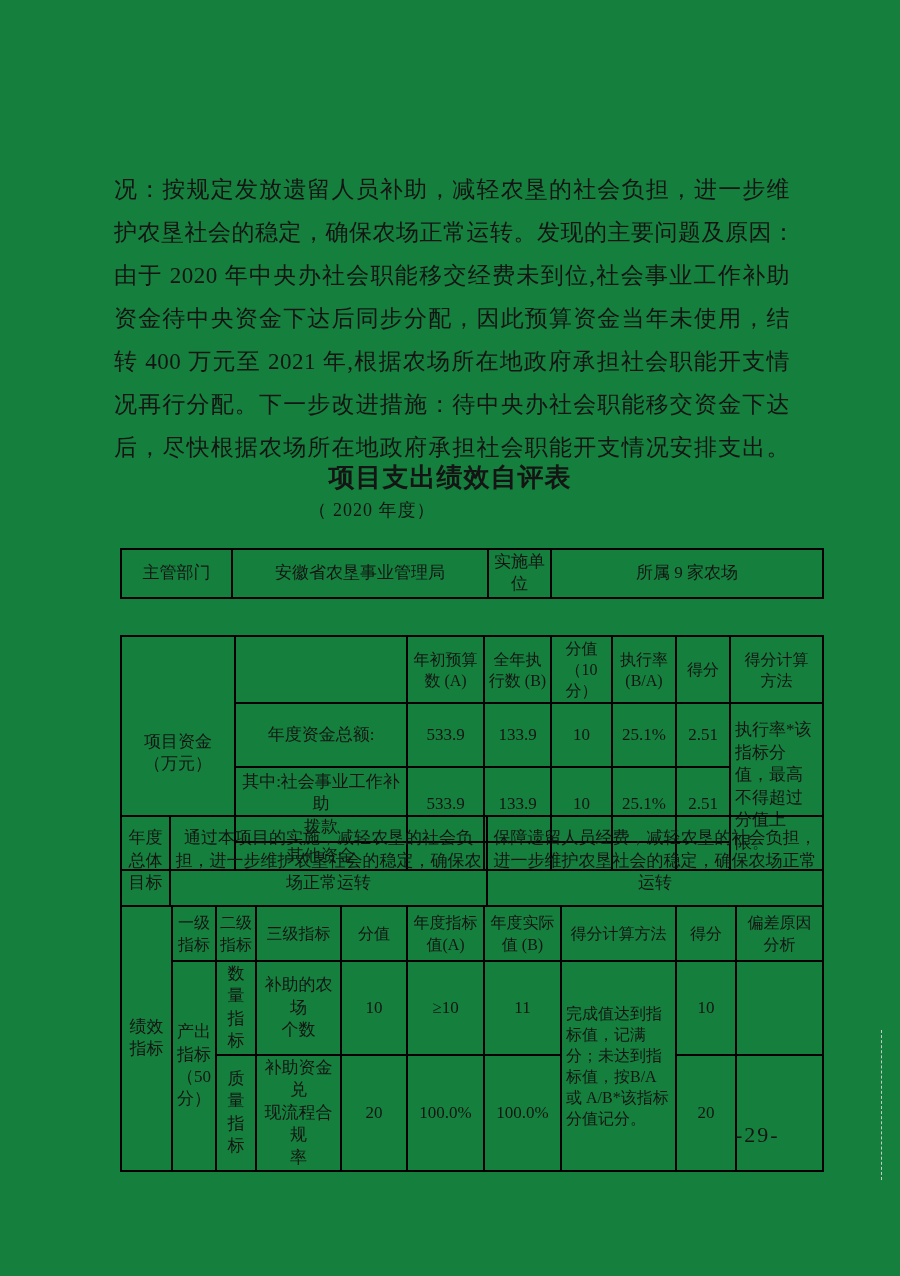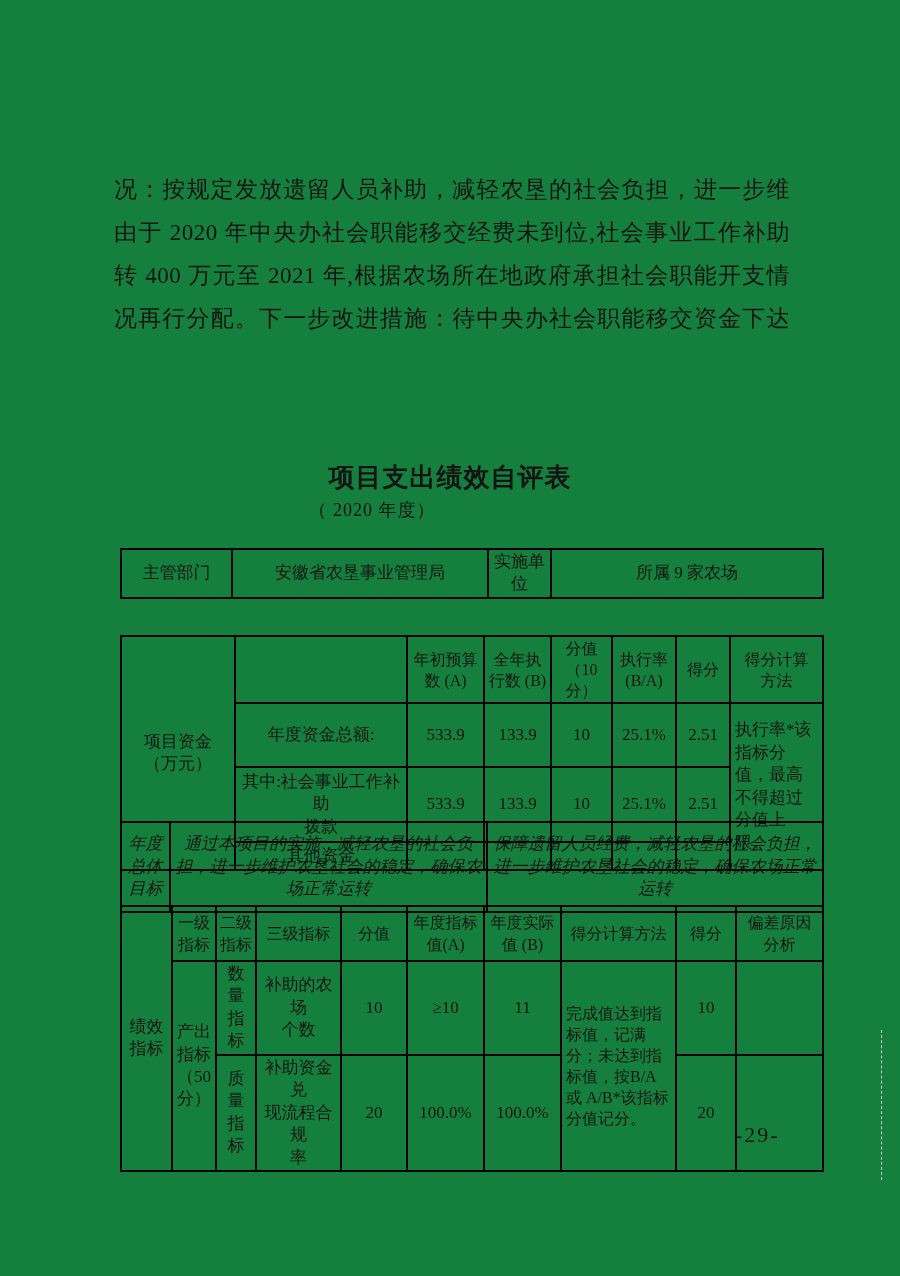--- a/index.html
+++ b/index.html
@@ -24,21 +24,21 @@
   }
   .doc-subtitle {
     position:absolute; left:0; top:498px; width:744px; text-align:center;
     font-size:18px; letter-spacing:1px;
   }
   
   .tbl { position:absolute; left:120px; top:548px; width:702px; height:546px; }
   table { border-collapse:collapse; table-layout:fixed; position:absolute; left:0; width:702px; }
   .s1 { top:0; }
   .s2 { top:87px; }
-  .s3 { top:273px;font-style:italic; }
+  .s3 { top:267px; }
   .s4 { top:357px; }
   td {
     border:2px solid #000; text-align:center; vertical-align:middle;
     font-size:17px; line-height:1.32; padding:1px 3px;
     word-break:break-all; overflow:hidden;
   }
   td.hd { font-size:16px; }
   td.pre { white-space:pre-line;text-align:center; }
   td.ltxt { text-align:left; padding:15px 4px; }
   td.m16 { font-size:16px; }
@@ -52,23 +52,26 @@
     border-left:1px dashed #c9c9c9;
   }
 </style>
 </head>
 <body>
 
 <div class="page">
 
   <div class="para">
     <div class="pline">况：按规定发放遗留人员补助，减轻农垦的社会负担，进一步维</div>
+    <div class="pline">护农垦社会的稳定，确保农场正常运转。发现的主要问题及原因：</div>
     <div class="pline">由于 2020 年中央办社会职能移交经费未到位,社会事业工作补助</div>
+    <div class="pline">资金待中央资金下达后同步分配，因此预算资金当年未使用，结</div>
     <div class="pline">转 400 万元至 2021 年,根据农场所在地政府承担社会职能开支情</div>
     <div class="pline">况再行分配。下一步改进措施：待中央办社会职能移交资金下达</div>
+    <div class="pline">后，尽快根据农场所在地政府承担社会职能开支情况安排支出。</div>
   </div>
 
   <div class="doc-title">项目支出绩效自评表</div>
   <div class="doc-subtitle">（ 2020 年度）</div>
 
   <div class="tbl">
 
     <table class="s1">
       <colgroup>
           <col style="width:111px">

